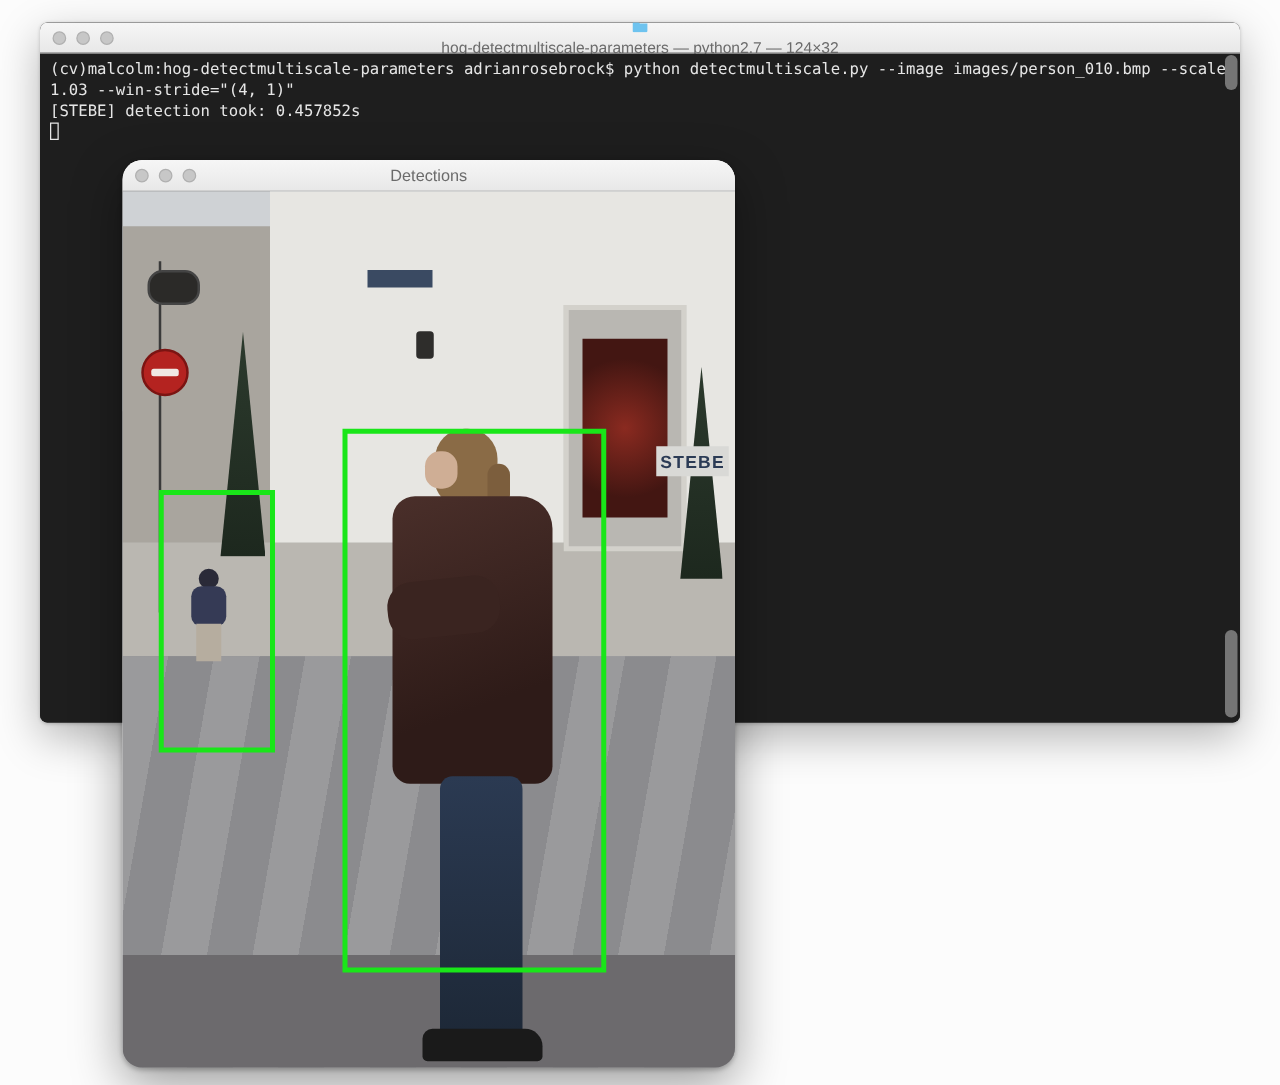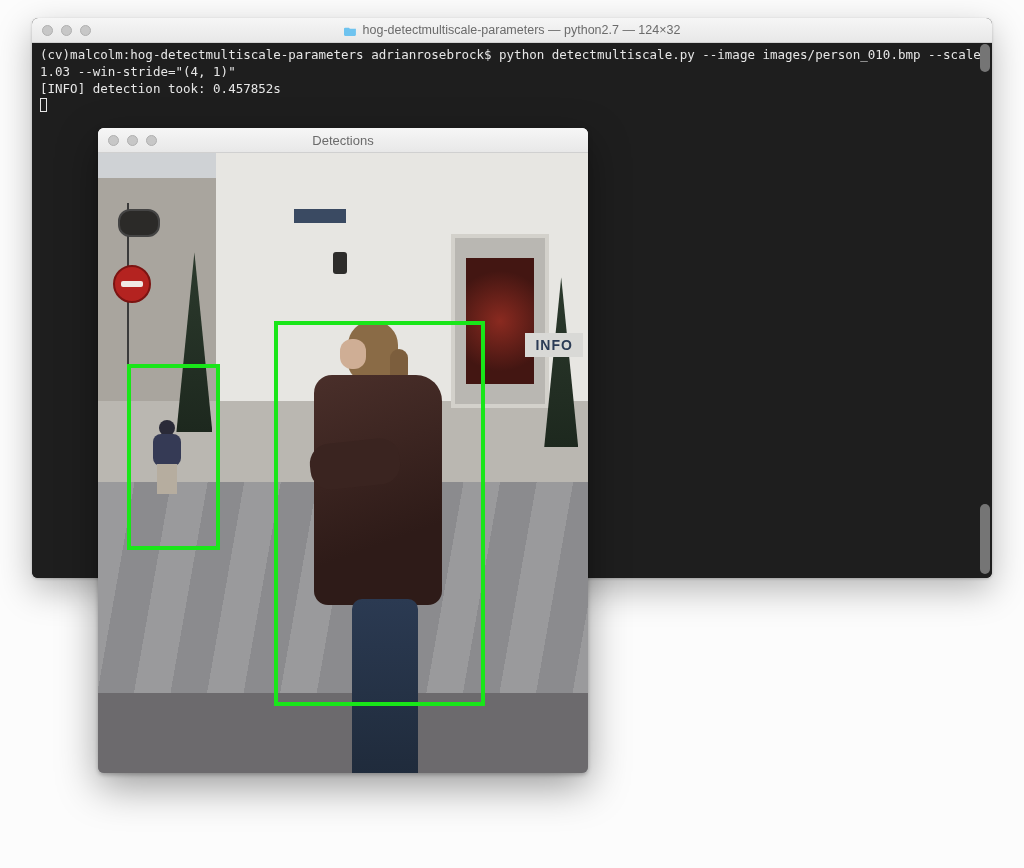--- a/index.html
+++ b/index.html
@@ -59,20 +59,21 @@
     position: absolute;
     left: 0; right: 0;
     text-align: center;
     font-size: 12.5px;
     color: #6b6b6b;
     pointer-events: none;
     display: flex;
     align-items: center;
     justify-content: center;
     gap: 6px;
+    flex-direction: column;
   }
   .folder-icon {
     width: 13px; height: 10px;
     display: inline-block;
   }
   .folder-icon svg { width:100%; height:100%; }
 
   .term-body {
     position: relative;
     width: 100%;
@@ -111,22 +112,22 @@
     border-radius: 5px;
     background: rgba(190,190,190,0.55);
   }
 
   
   .cv-window {
     position: absolute;
     left: 98px;
     top: 128px;
     width: 490px;
-    height: 645px;
-    border-radius: 6px;
+    height: 726px;
+    border-radius: 16px;
     box-shadow: 0 14px 40px rgba(0,0,0,0.38), 0 2px 4px rgba(0,0,0,0.25);
     background: #fff;
     overflow: hidden;
   }
 
   .cv-titlebar {
     height: 24px;
     background: linear-gradient(#f6f6f6, #e8e8e8);
     border-bottom: 1px solid #d0d0d0;
     display: flex;
@@ -281,21 +282,21 @@
         <span class="folder-icon">
           <svg viewBox="0 0 24 18">
               <path fill="#6ec3ef" d="M2 3h7l2 2h11v11a2 2 0 0 1-2 2H2a2 2 0 0 1-2-2V5a2 2 0 0 1 2-2z"></path>
             </svg>
         </span>
         <span>hog-detectmultiscale-parameters — python2.7 — 124×32</span>
       </div>
     </div>
 
     <div class="term-body"><span>(cv)malcolm:hog-detectmultiscale-parameters adrianrosebrock$ python detectmultiscale.py --image images/person_010.bmp --scale 1.03 --win-stride="(4, 1)"</span>
-<span>[INFO] detection took: 0.457852s</span>
+<span>[STEBE] detection took: 0.457852s</span>
 <span class="cursor-block"></span></div>
 
     <div class="term-scroll-track">
       <div class="term-scroll-thumb" style="top:0; height:28px;"></div>
       <div class="term-scroll-thumb" style="bottom:0; height:70px;"></div>
     </div>
   </div>
 
   <div class="cv-window">
     <div class="cv-titlebar">
@@ -319,21 +320,21 @@
         <div class="door">
           <div class="door-glass"></div>
         </div>
         <div class="pole"></div>
         <div class="hanging-sign"></div>
         <div class="noentry"></div>
         <div class="street-sign"></div>
         <div class="wall-lamp"></div>
         <div class="tree-left"></div>
         <div class="tree-right"></div>
-        <div class="stebe">INFO</div>
+        <div class="stebe">STEBE</div>
 
         <div class="child">
           <div class="head"></div>
             <div class="body"></div>
             <div class="legs"></div>
         </div>
 
         <div class="adult">
           <div class="hair"></div>
             <div class="pony"></div>

